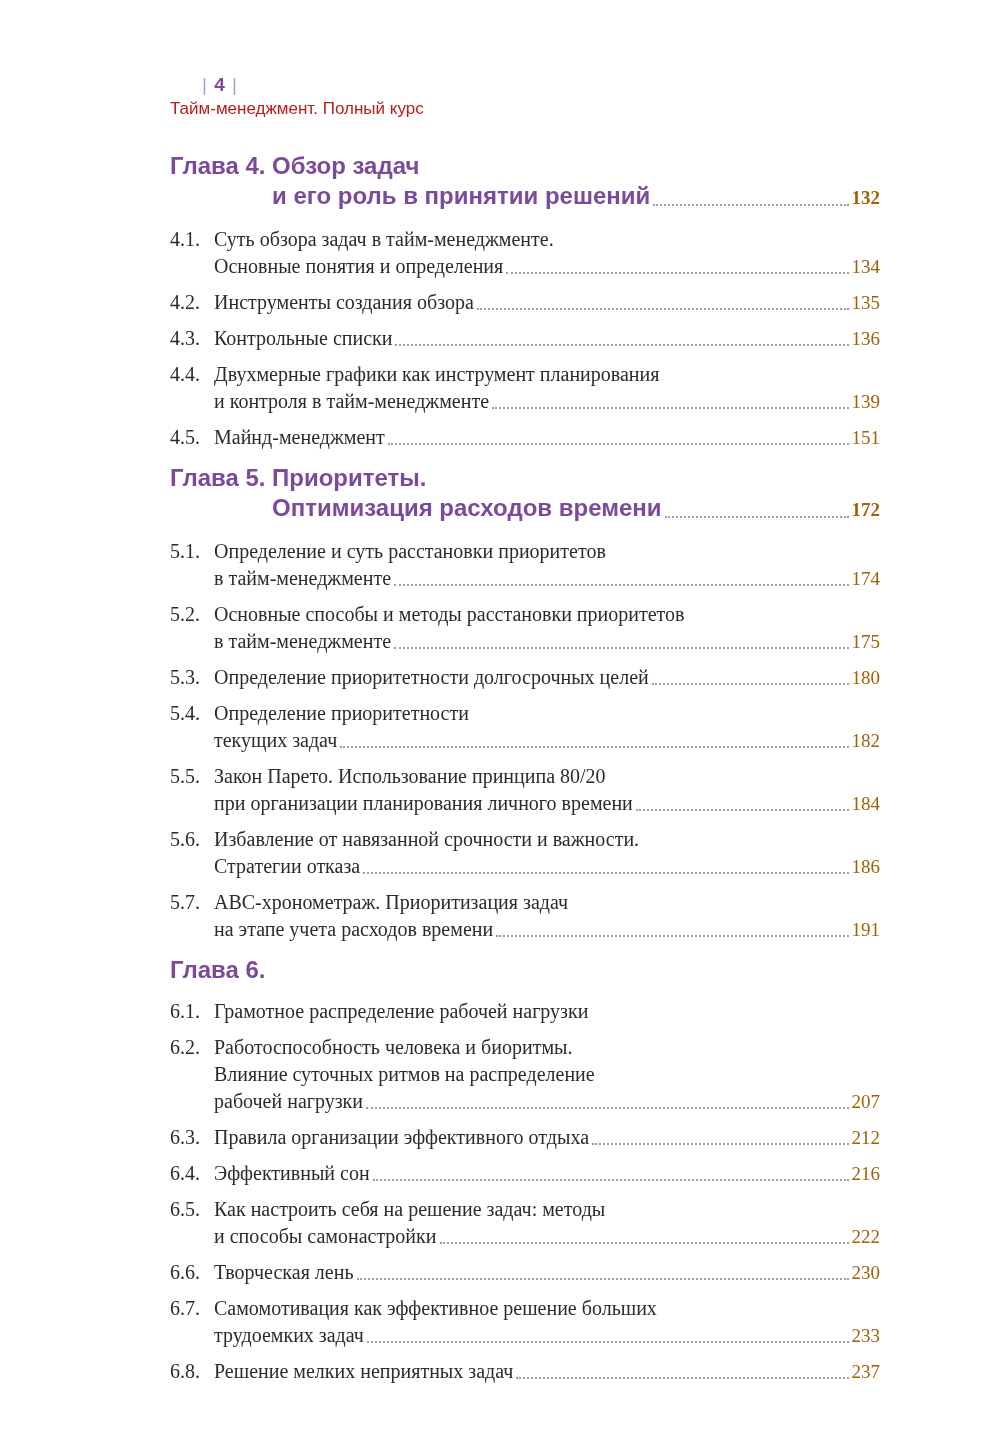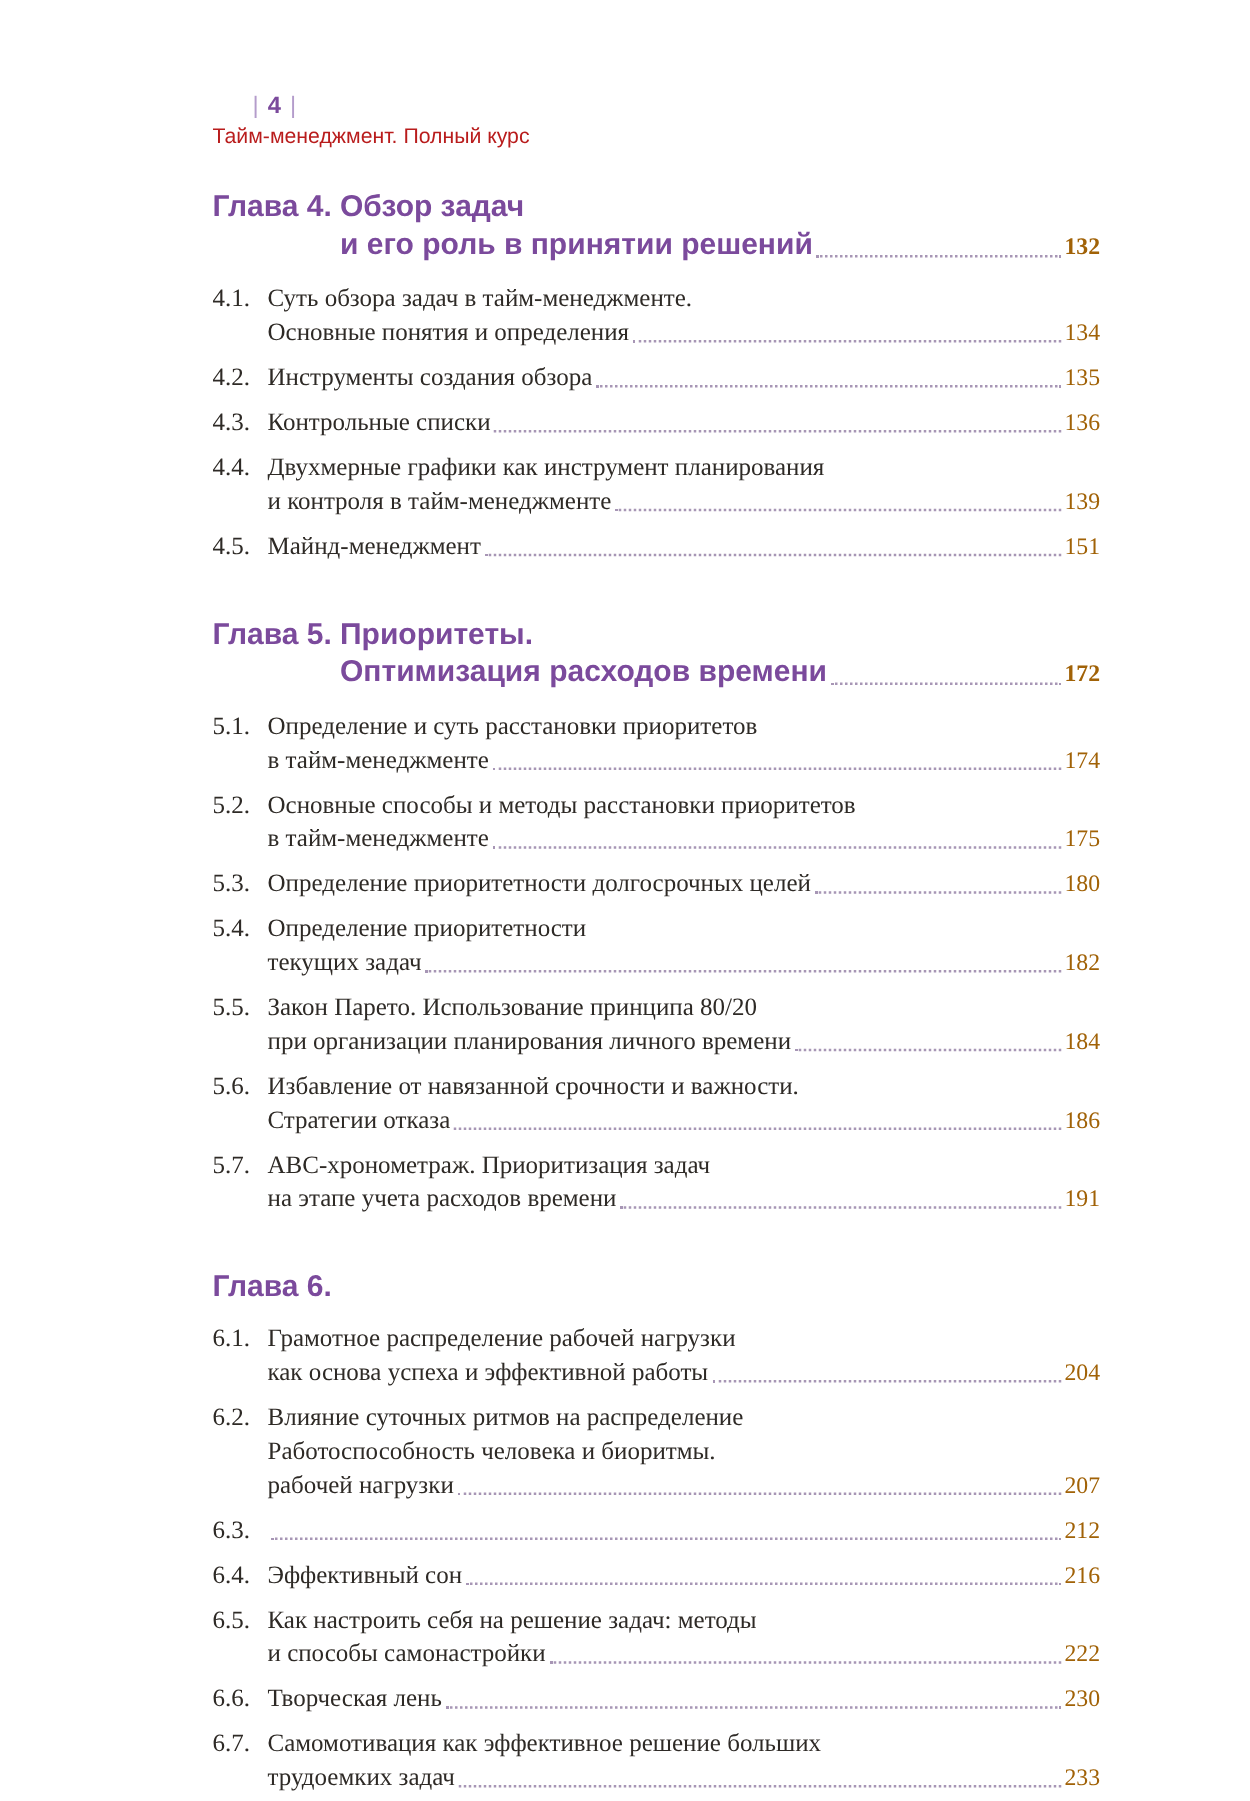--- a/index.html
+++ b/index.html
@@ -36,21 +36,21 @@
   }
   .book-title {
     font-family: "Liberation Sans", sans-serif;
     font-size: 17px;
     color: #b91c1c;
     margin-top: 3px;
   }
 
   
   .chapter { margin-top: 12px; }
-  .chapter ~ .chapter { margin-top: 42px; }
+  .chapter ~ .chapter { margin-top: 12px; }
   .ch-head {
     display: flex;
     font-family: "Liberation Sans", sans-serif;
     font-weight: bold;
     font-size: 24px;
     line-height: 30px;
     color: #7b4a9c;
     margin-bottom: 13px;
   }
   .ch-label { width: 102px; flex: none; }
@@ -261,43 +261,39 @@
       </section>
       <section class="chapter">
         <div class="ch-head">
           <div class="ch-label">Глава 6.</div>
         </div>
         <div class="sections">
           <div class="sec">
             <div class="sec-num">6.1.</div>
             <div class="sec-body">
               <div class="sec-line">Грамотное распределение рабочей нагрузки</div>
-              <div class="sec-line row">
-                <span class="txt">как основа успеха и эффективной работы</span>
-                <span class="leader"></span>
-                <span class="pg">204</span>
-              </div>
             </div>
           </div>
           <div class="sec">
             <div class="sec-num">6.2.</div>
             <div class="sec-body">
+              <div class="sec-line">Работоспособность человека и биоритмы.</div>
               <div class="sec-line">Влияние суточных ритмов на распределение</div>
-              <div class="sec-line">Работоспособность человека и биоритмы.</div>
               <div class="sec-line row">
                 <span class="txt">рабочей нагрузки</span>
                 <span class="leader"></span>
                 <span class="pg">207</span>
               </div>
             </div>
           </div>
           <div class="sec">
             <div class="sec-num">6.3.</div>
             <div class="sec-body">
               <div class="sec-line row">
+                <span class="txt">Правила организации эффективного отдыха</span>
                 <span class="leader"></span>
                 <span class="pg">212</span>
               </div>
             </div>
           </div>
           <div class="sec">
             <div class="sec-num">6.4.</div>
             <div class="sec-body">
               <div class="sec-line row">
                 <span class="txt">Эффективный сон</span>

